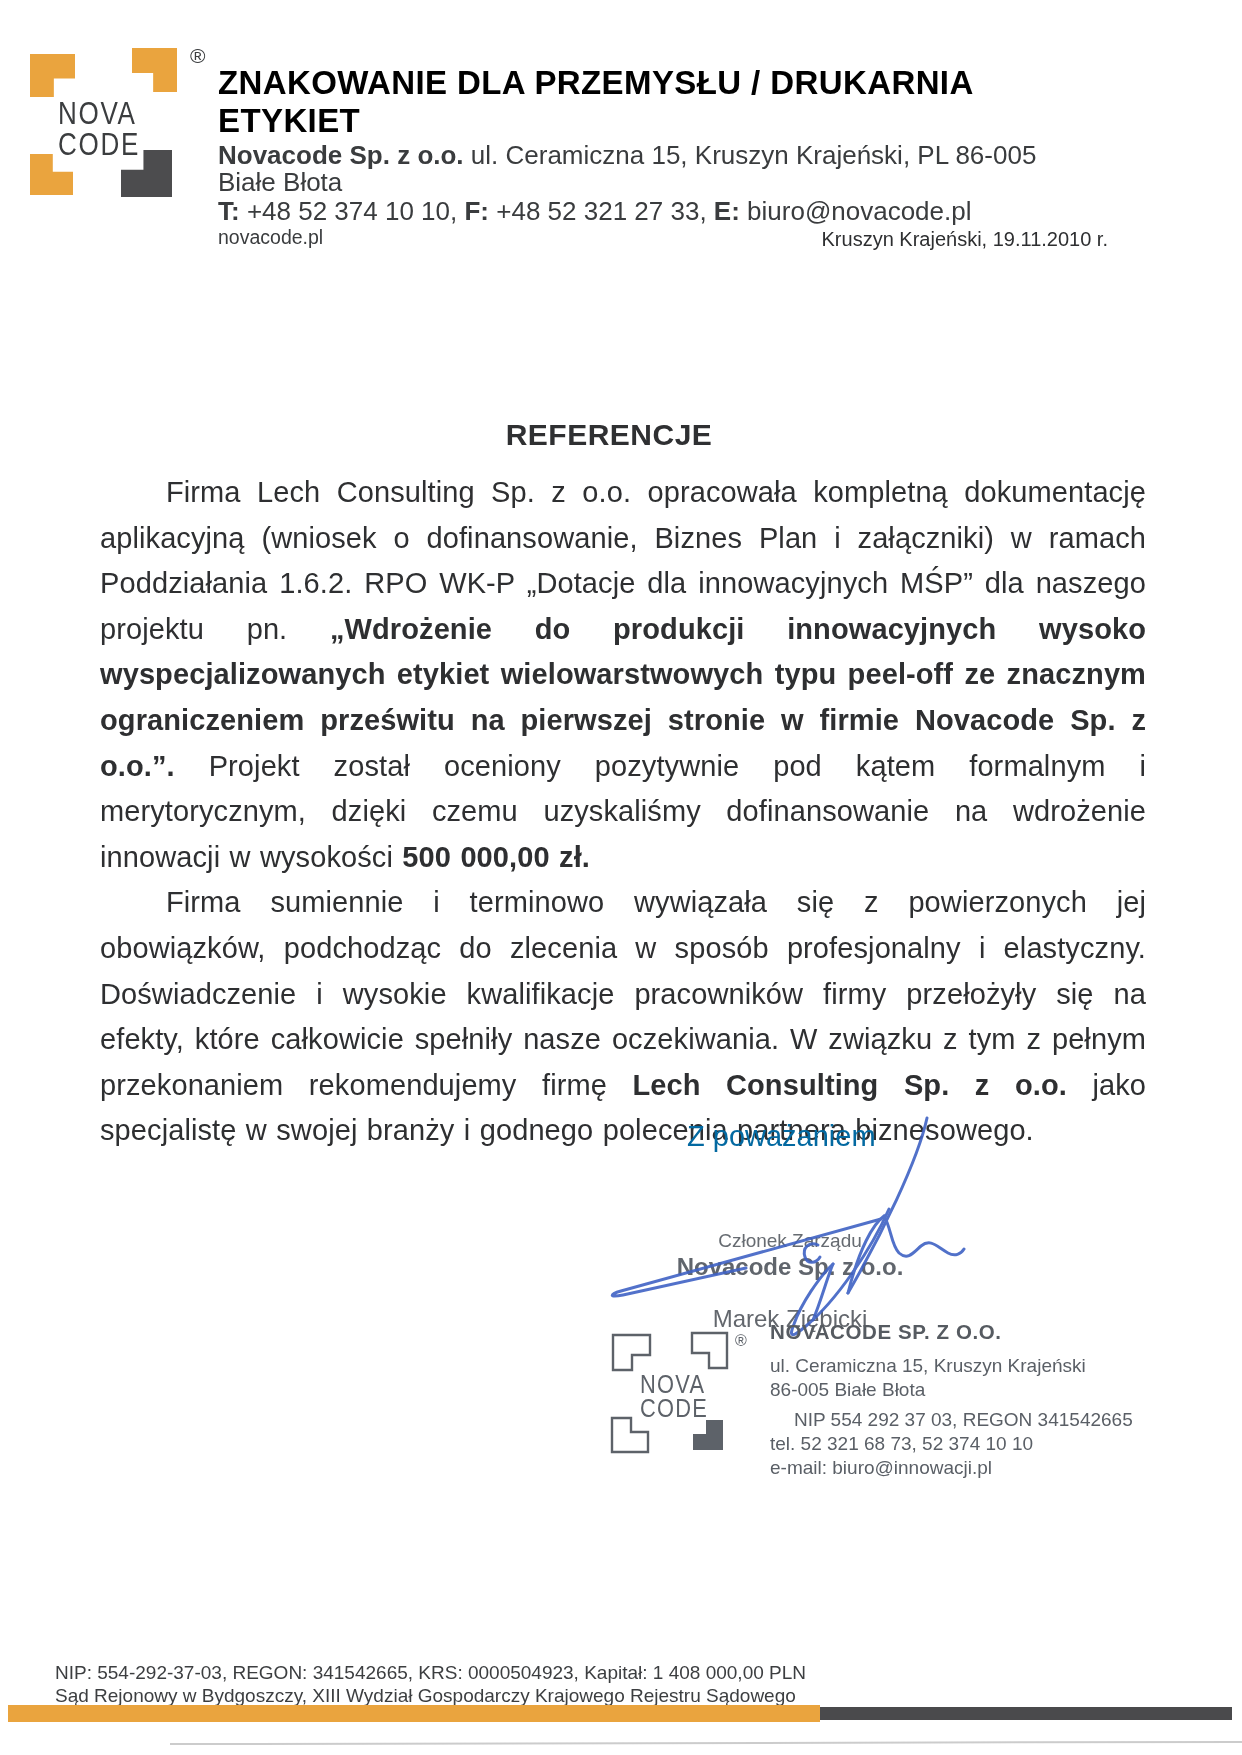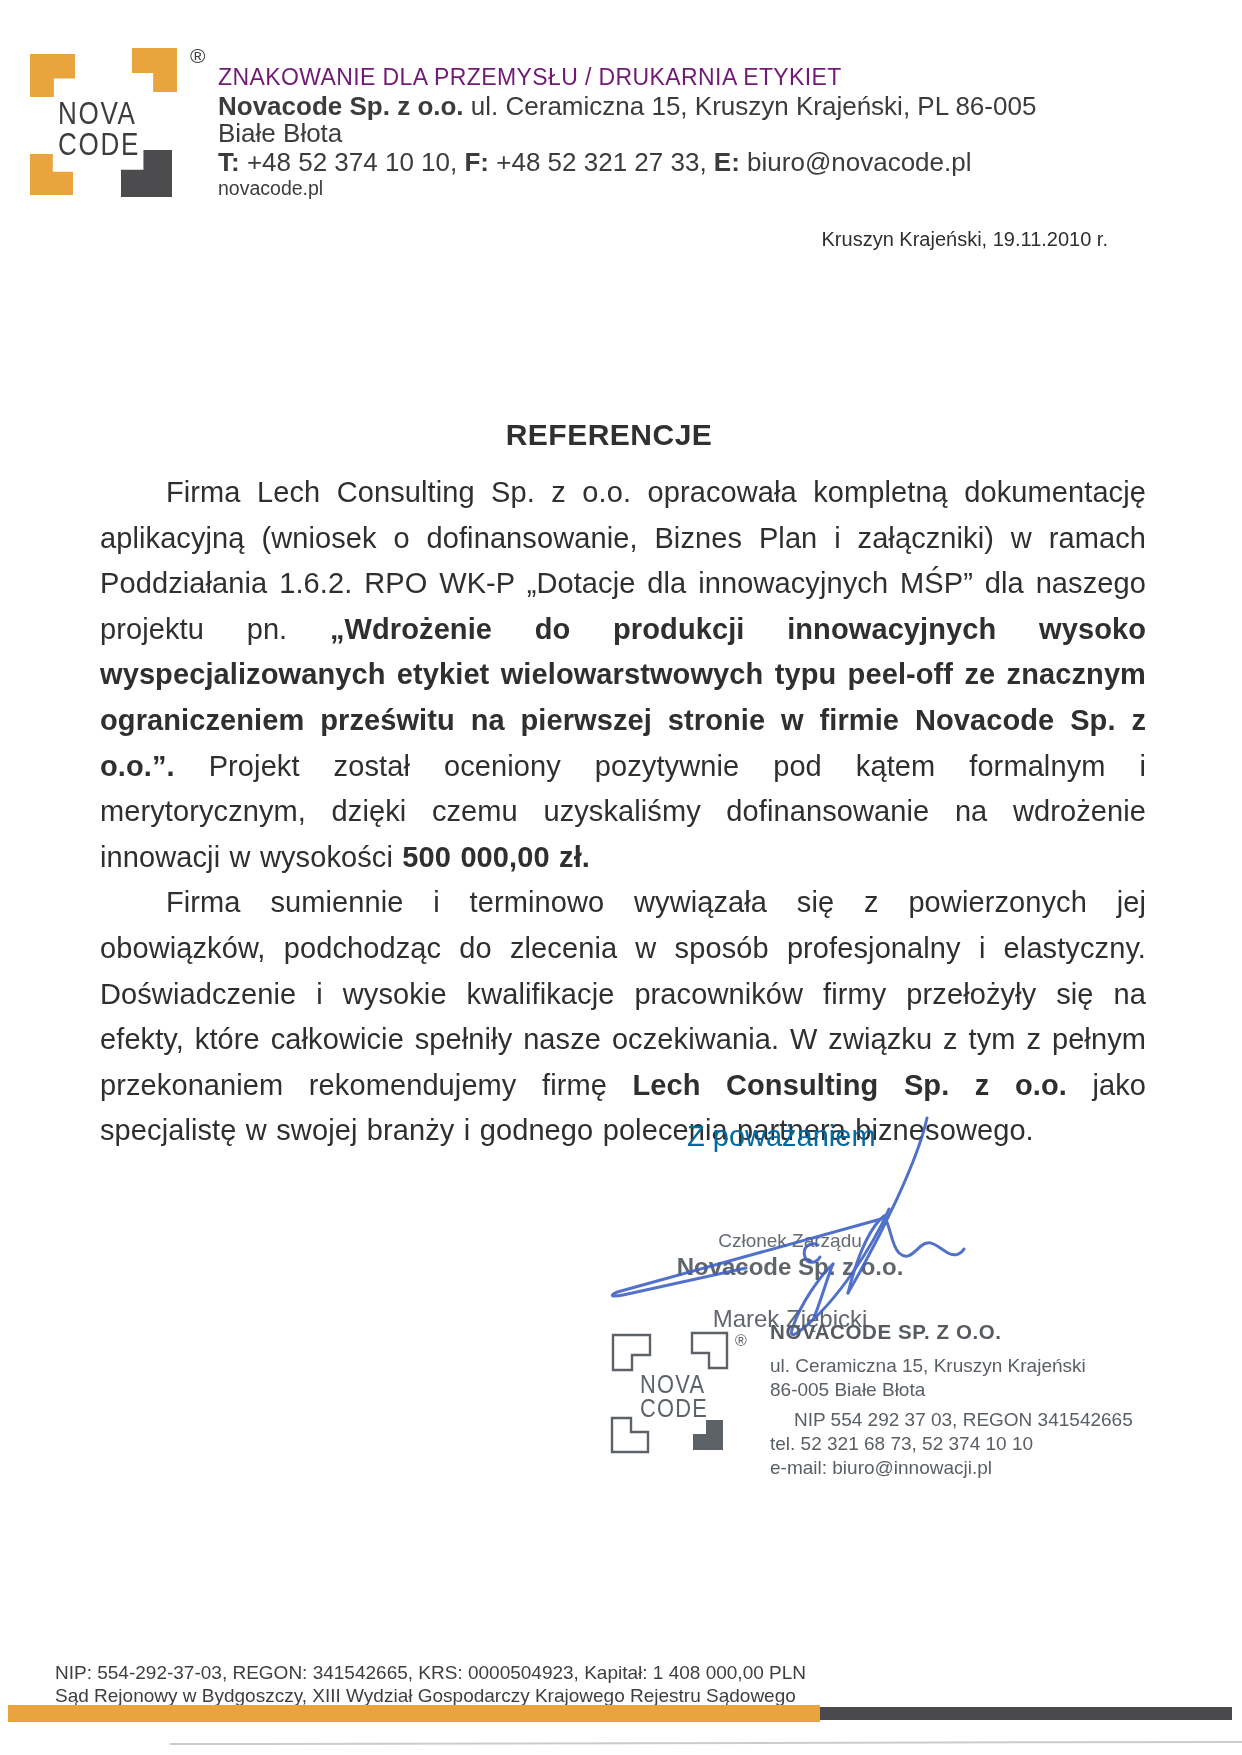--- a/index.html
+++ b/index.html
@@ -22,21 +22,21 @@
   .logo-word{
     position:absolute;left:30px;top:56px;
     font-size:31px;line-height:31px;letter-spacing:2px;
     color:#3b3d3f;transform:scaleX(0.84);transform-origin:left top;
     font-weight:400;
   }
   .reg{position:absolute;font-weight:400;}
   .reg.head{left:190px;top:44px;font-size:21px;color:#3b3d3f;}
   
   .head-text{position:absolute;left:218px;top:64px;width:860px;color:#333538;}
-  .tagline{font-size:23px;font-weight:normal;letter-spacing:0.4px;color:#701a75;}
+  .tagline{font-size:33px;font-weight:bold;letter-spacing:0.4px;color:#000000;}
   .head-line{font-size:26px;line-height:27px;margin-top:2px;color:#3a3c3e;}
   .head-line:first-of-type{margin-top:9px;}
   .head-line .b, .b{font-weight:bold;}
   .website{font-size:19.5px;font-weight:normal;color:#3a3c3e;margin-top:1px;}
   
   .dateline{position:absolute;right:134px;top:228px;font-size:20px;color:#2e2f31;}
   .title{position:absolute;left:0;right:0;top:418px;text-align:center;
          font-size:30px;font-weight:bold;letter-spacing:0.5px;color:#2f3032;
          transform:translateX(-12px);}
   .bodytext{position:absolute;left:100px;top:470px;width:1046px;}

